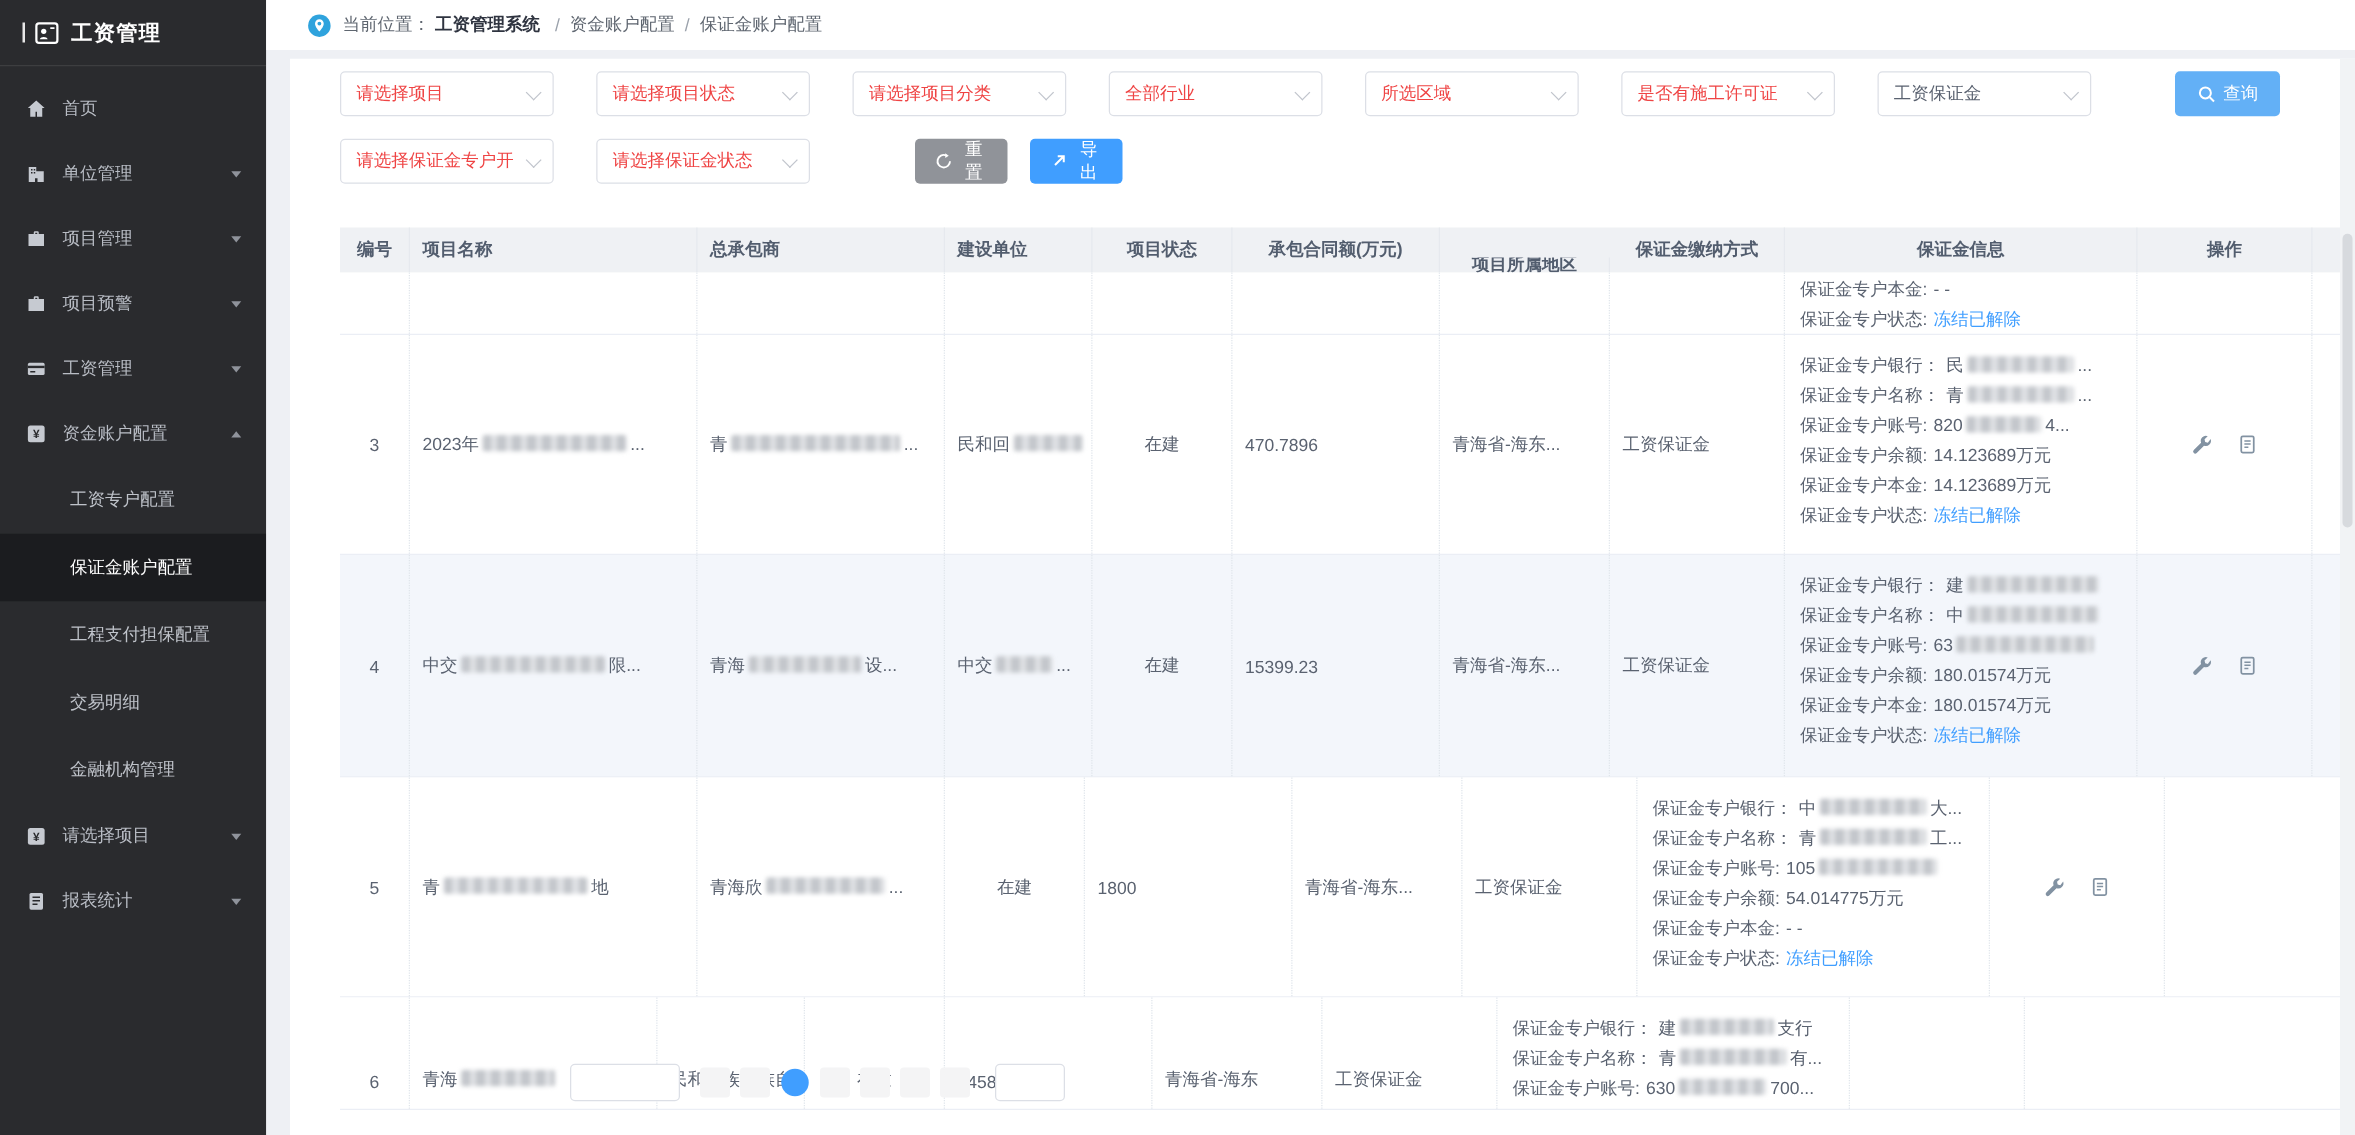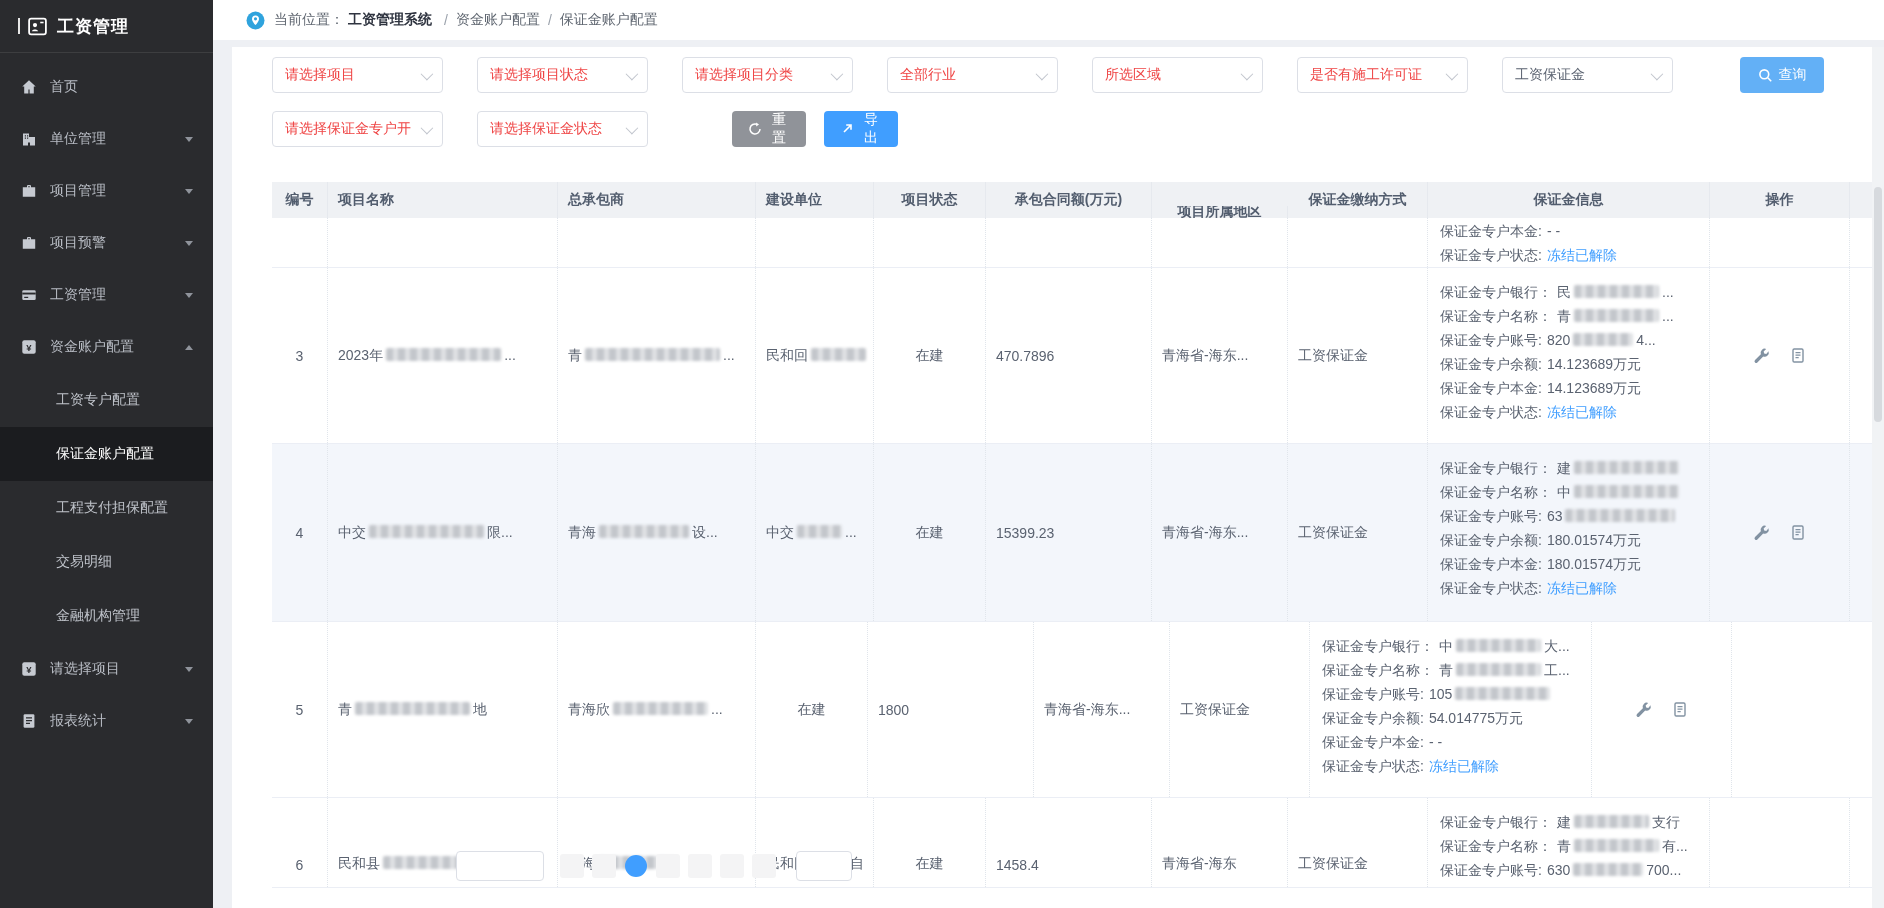--- a/index.html
+++ b/index.html
@@ -413,23 +413,20 @@
                   <svg width="16" height="17" viewBox="0 0 16 17">
                     <rect x="3" y="2" width="10" height="13" rx="1.2" fill="none" stroke="currentColor" stroke-width="1.4"></rect>
                     <path d="M5.5 5.7h5M5.5 8.2h5M5.5 10.7h3.2" stroke="currentColor" stroke-width="1.2"></path>
                   </svg>
                 </span>
               </div>
               <div class="cell" style="width: 34px; border-right: none;"></div>
             </div>
             <div class="t-row clip-bottom">
               <div class="cell center" style="width: 56px;">6</div>
-              <div class="cell" style="width: 230px;">
-                <span>民和县<span class="blur" style="width: 130px;"></span></span>
-              </div>
               <div class="cell" style="width: 198px;">
                 <span>青海<span class="blur" style="width: 75px;"></span></span>
               </div>
               <div class="cell" style="width: 118px;">
                 <span>民和回族土族自</span>
               </div>
               <div class="cell center" style="width: 112px;">在建</div>
               <div class="cell" style="width: 166px;">1458.4</div>
               <div class="cell" style="width: 136px;">青海省-海东</div>
               <div class="cell" style="width: 140px;">工资保证金</div>

